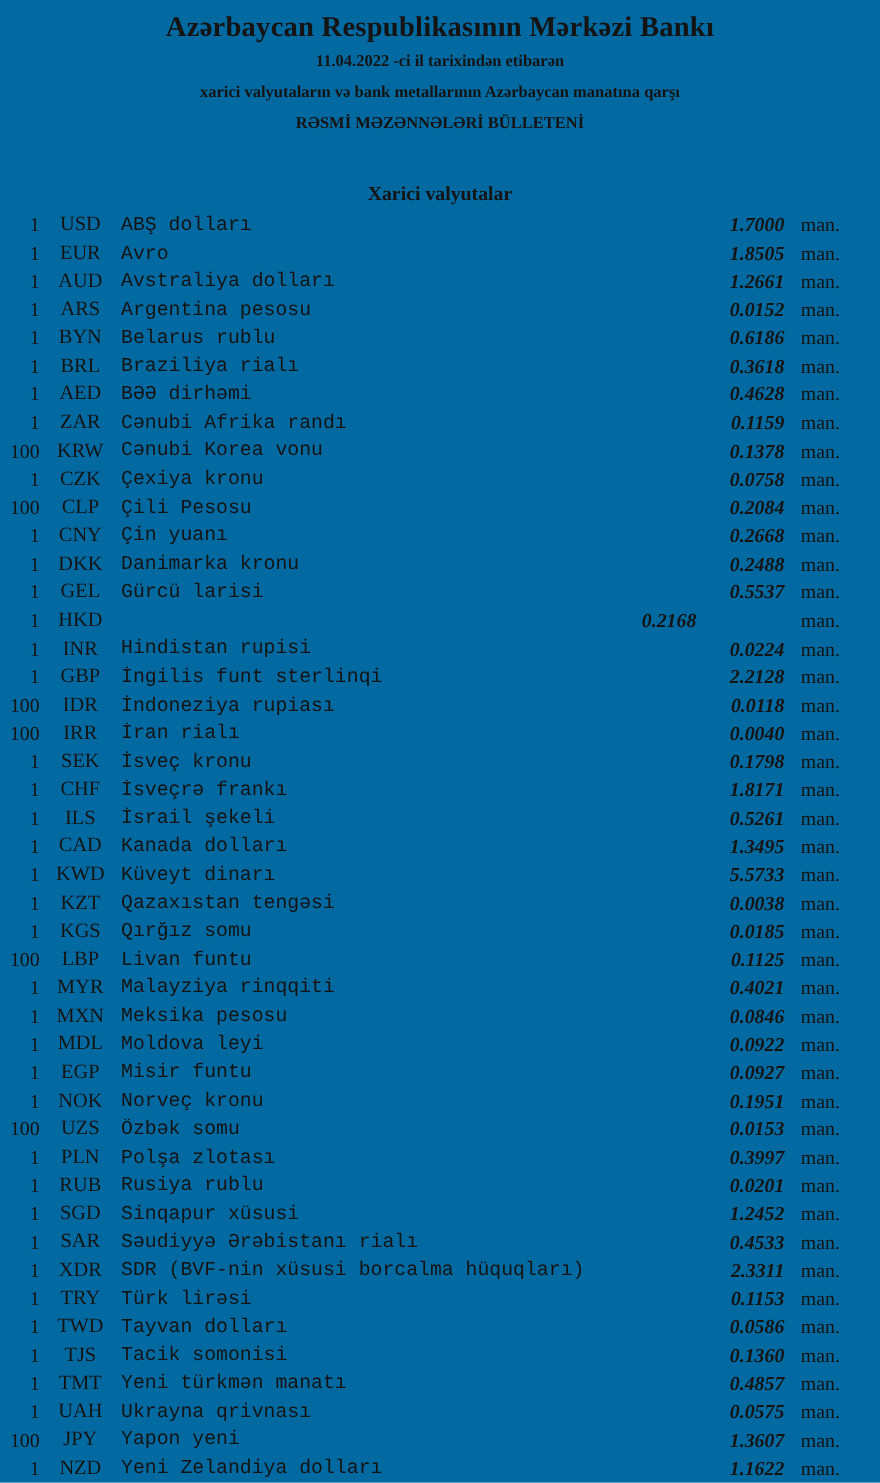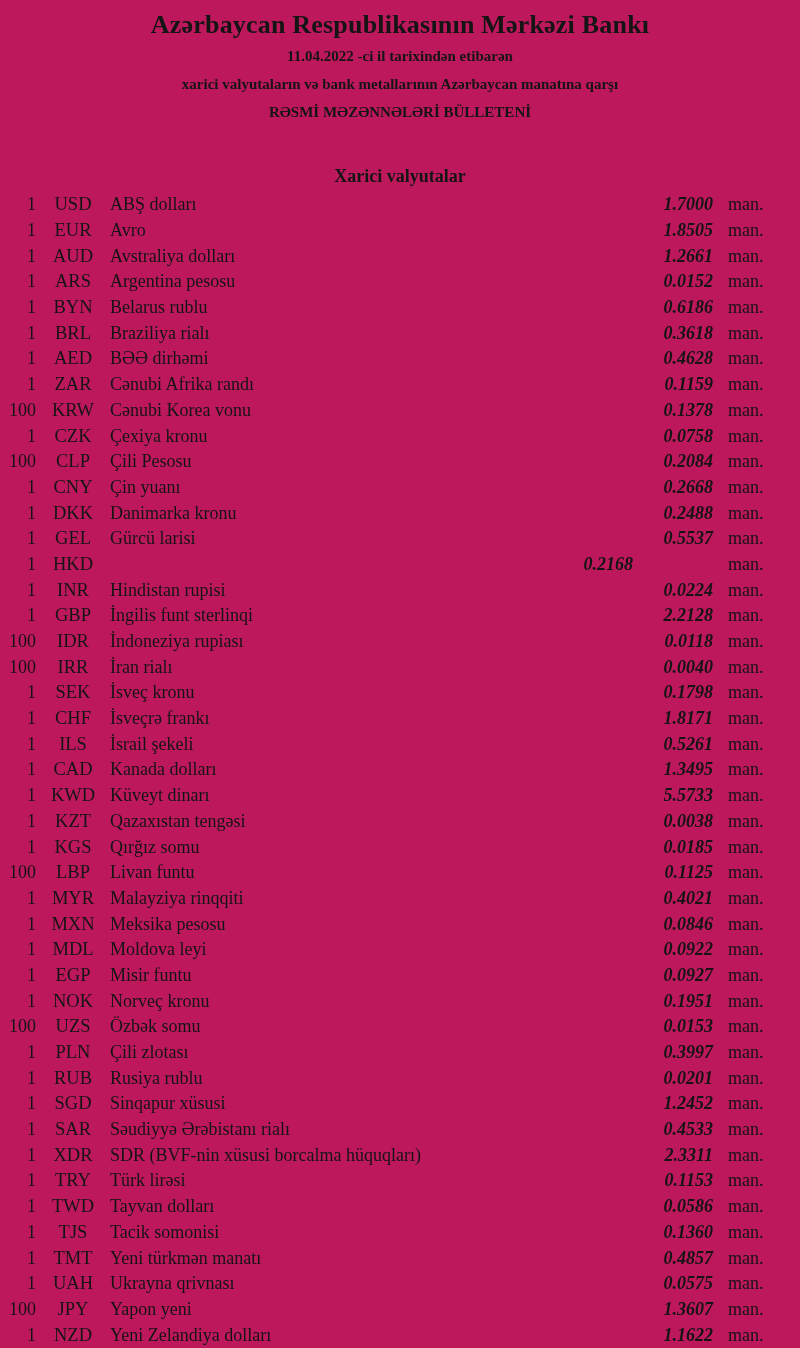--- a/index.html
+++ b/index.html
@@ -5,21 +5,21 @@
   * { margin: 0; padding: 0; box-sizing: border-box; }
   html, body { background: #ffffff; }
   body {
     width: 800px;
     font-family: "Liberation Serif", "DejaVu Serif", serif;
     color: #141414;
   }
   .page {
     width: 800px;
     height: 1348px;
-    background: #be185d;
+    background: #0369a1;
     overflow: hidden;
   }
   .title {
     margin-top: 8px;
     text-align: center;
     font-size: 26px;
     font-weight: bold;
     line-height: 34px;
     letter-spacing: 0.2px;
   }
@@ -42,21 +42,21 @@
   .row {
     display: grid;
     grid-template-columns: 36px 74px 1fr 80px 15px 44px;
     padding-right: 28px;
     height: 25.7px;
     align-items: center;
     font-size: 18px;
   }
   .qty   { text-align: right; }
   .code  { text-align: center; font-size: 18.5px; }
-  .name  { text-align: left; white-space: nowrap; overflow: hidden; }
+  .name  { text-align: left; white-space: nowrap; overflow: hidden; font-family: Liberation Mono, monospace; }
   .rate  { text-align: right; font-weight: bold; font-style: italic; }
   .unit  { grid-column: 6; text-align: left; }
 </style>
 </head>
 <body style="color: rgb(20, 20, 20); background: rgb(255, 255, 255);">
 
 <div class="page">
   <div class="title">Azərbaycan Respublikasının Mərkəzi Bankı</div>
   <div class="hline">11.04.2022 -ci il tarixindən etibarən</div>
   <div class="hline">xarici valyutaların və bank metallarının Azərbaycan manatına qarşı</div>
@@ -289,21 +289,21 @@
       <div class="row">
     <span class="qty">100</span>
     <span class="code">UZS</span>
     <span class="name">Özbək somu</span>
     <span class="rate">0.0153</span>
     <span class="unit">man.</span>
   </div>
       <div class="row">
     <span class="qty">1</span>
     <span class="code">PLN</span>
-    <span class="name">Çili zlotası</span>
+    <span class="name">Polşa zlotası</span>
     <span class="rate">0.3997</span>
     <span class="unit">man.</span>
   </div>
       <div class="row">
     <span class="qty">1</span>
     <span class="code">RUB</span>
     <span class="name">Rusiya rublu</span>
     <span class="rate">0.0201</span>
     <span class="unit">man.</span>
   </div>

